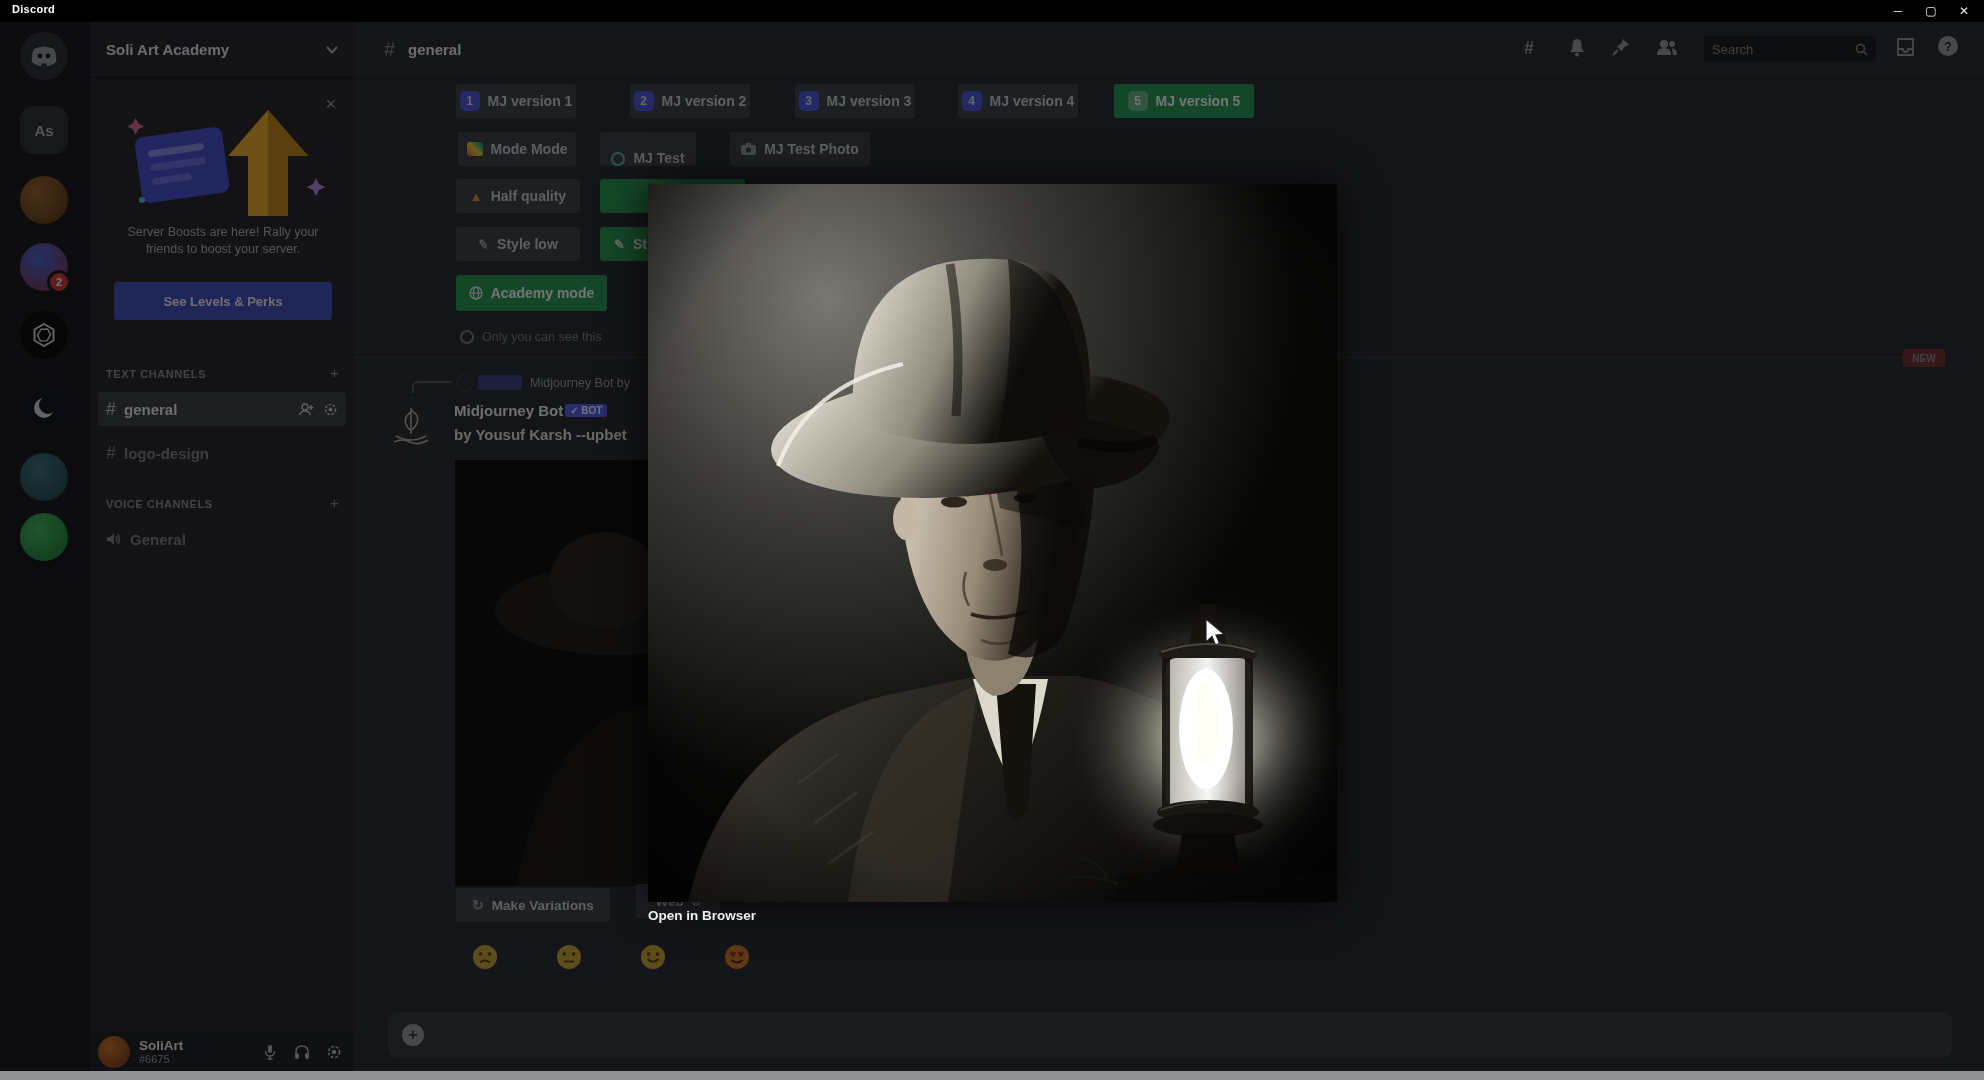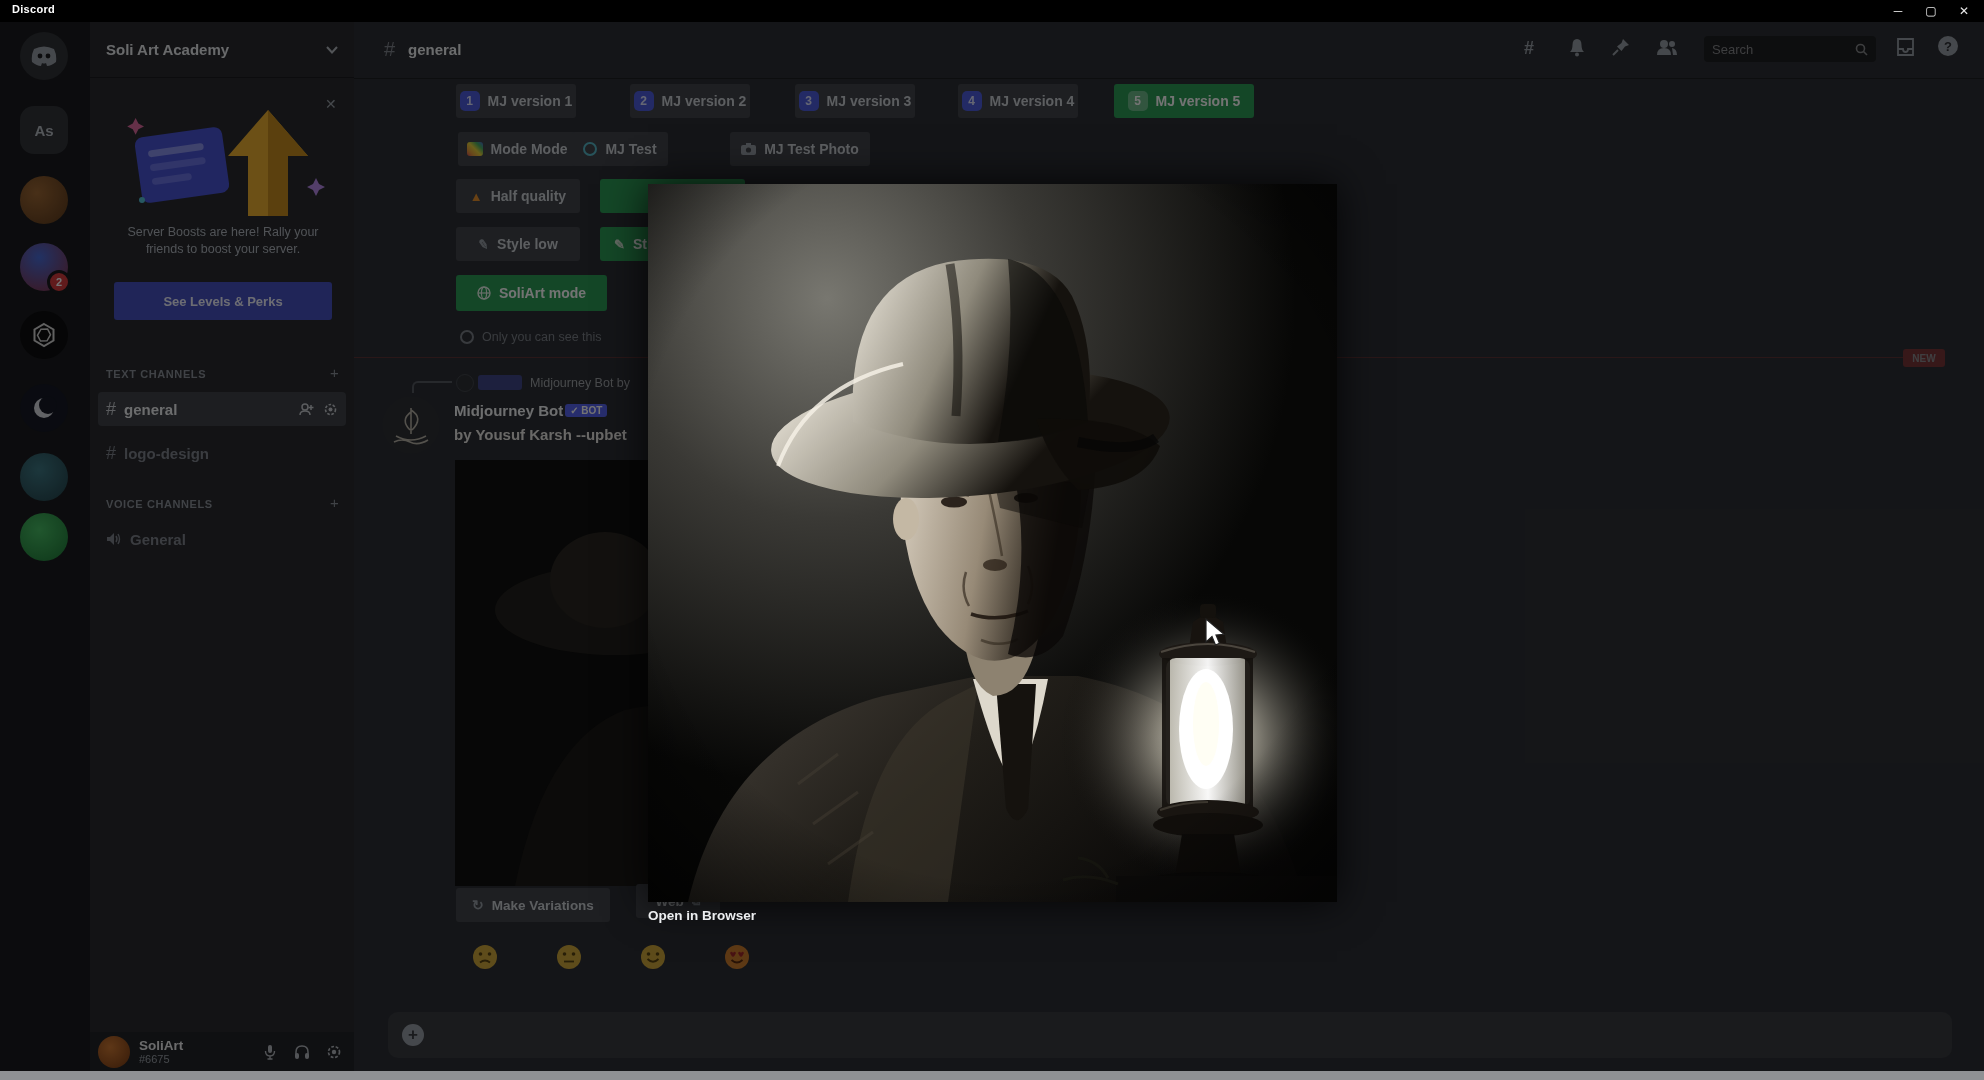--- a/index.html
+++ b/index.html
@@ -216,21 +216,21 @@
     </div>
   <div class="btn green" style="left:1114px;top:84px;width:140px;height:34px;">
       <span class="numpill">5</span>
       <span>MJ version 5</span>
     </div>
 
   <div class="btn" style="left:458px;top:132px;width:118px;height:34px;">
       <span style="width:16px;height:14px;border-radius:3px;background:linear-gradient(45deg,#d85050,#e8a23c,#e8d23c,#4caf60,#4a6edb);"></span>
       <span>Mode Mode</span>
     </div>
-  <div class="btn" style="left:572px;top:132px;width:96px;height:34px;">
+  <div class="btn" style="left:600px;top:132px;width:96px;height:34px;align-items:flex-end;">
       <span style="width:14px;height:14px;border-radius:50%;border:2px solid #58b8c8;box-sizing:border-box;"></span>
       <span>MJ Test</span>
     </div>
   <div class="btn" style="left:730px;top:132px;width:140px;height:34px;">
       <svg width="15" height="12" viewBox="0 0 15 12">
         <rect x="0" y="2" width="15" height="10" rx="2" fill="#9aa0a8"></rect>
         <rect x="5" y="0" width="5" height="3" fill="#9aa0a8"></rect>
         <circle cx="7.5" cy="7" r="2.6" fill="#43464d"></circle>
       </svg>
       <span>MJ Test Photo</span>
@@ -253,21 +253,21 @@
       <span style="color:#d8e8d8;font-size:13px;">✎</span>
       <span>St</span>
     </div>
 
   <div class="btn green" style="left:456px;top:275px;width:151px;height:36px;">
       <svg width="14" height="14" viewBox="0 0 14 14">
         <circle cx="7" cy="7" r="6" fill="none" stroke="#e8f4ea" stroke-width="1.4"></circle>
         <ellipse cx="7" cy="7" rx="2.6" ry="6" fill="none" stroke="#e8f4ea" stroke-width="1.2"></ellipse>
         <path d="M1 7 h12" stroke="#e8f4ea" stroke-width="1.2"></path>
       </svg>
-      <span>SoliArt mode</span>
+      <span>Academy mode</span>
     </div>
 
   <div class="abs flex" style="left:460px;top:330px;gap:8px;">
     <span style="width:14px;height:14px;border-radius:50%;border:2px solid #7d828a;box-sizing:border-box;display:inline-block;"></span>
     <span class="note">Only you can see this</span>
   </div>
 
   <div class="abs unline"></div>
   <div class="abs newpill">NEW</div>
 

